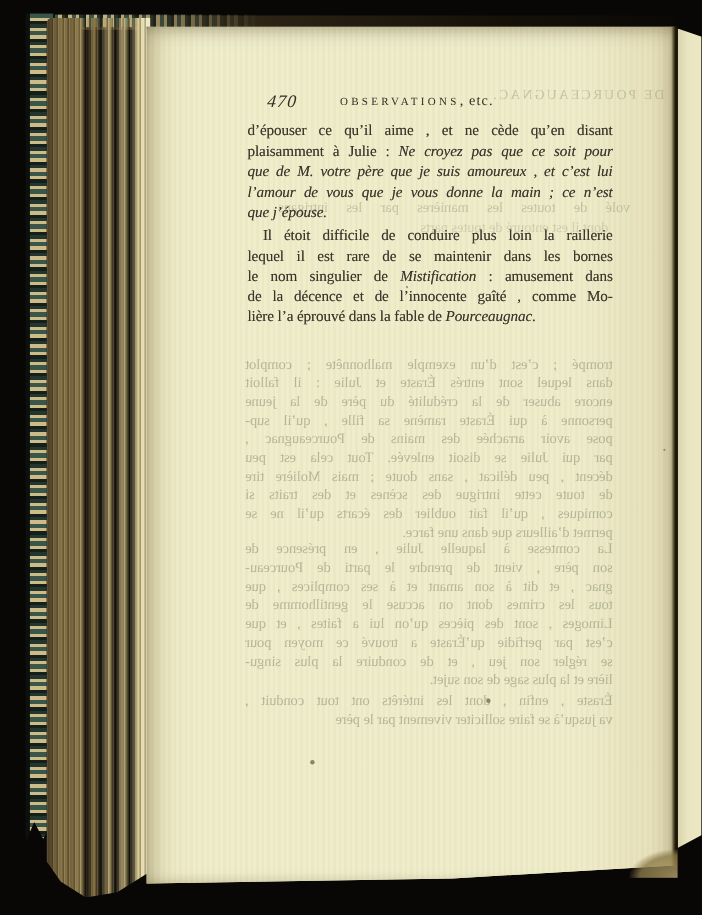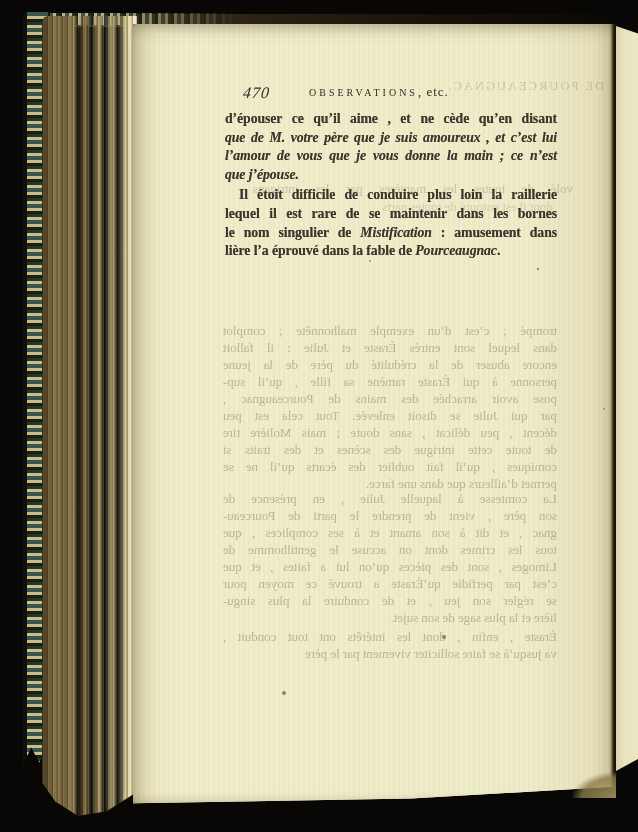--- a/index.html
+++ b/index.html
@@ -53,21 +53,21 @@
     color:#332e25;white-space:nowrap;}
   .page-num{position:absolute;left:18px;top:2px;font-style:italic;font-size:16px;
     letter-spacing:1px;transform:skewX(-6deg);}
   .head-title{position:absolute;left:84px;top:0;}
   .head-title .main{font-size:10px;letter-spacing:3px;}
   .head-title .suffix{font-size:13px;letter-spacing:1px;}
 
   .textblock{position:absolute;left:92px;top:86px;width:332px;color:#3b352c;
     font-size:13.8px;line-height:18.6px;letter-spacing:-.1px;
     text-shadow:0 0 .5px rgba(59,53,44,.55);}
-  .para{margin:0 0 2px 0;font-weight:bold;}
+  .para{margin:0 0 2px 0;}
   .para.indent .line:first-child{text-indent:14px;}
   .line{text-align:justify;text-align-last:justify;white-space:normal;}
   .line.last{text-align-last:left;}
   .it{font-style:italic;}
 
   
   .ghost{position:absolute;color:#878d70;transform:scaleX(-1);
     filter:blur(.7px);opacity:.55;font-size:13.2px;line-height:17px;
     letter-spacing:-.1px;}
   .gblock{left:90px;width:334px;}
@@ -105,28 +105,30 @@
       </span>
     </div>
 
     <div class="ghost ghost-head">SUR M. DE POURCEAUGNAC.</div>
     <div class="ghost ghost-mid1">volé de toutes les manières par les intrigans</div>
     <div class="ghost ghost-mid2">dont il est entouré de toutes parts</div>
 
     <div class="textblock">
         <div class="para">
           <div class="line"><span>d’épouser ce qu’il aime , et ne cède qu’en disant</span></div>
+          <div class="line"><span>plaisamment à Julie : </span><span class="it">Ne croyez pas que ce soit pour</span></div>
           <div class="line"><span class="it">que de M. votre père que je suis amoureux , et c’est lui</span></div>
           <div class="line"><span class="it">l’amour de vous que je vous donne la main ; ce n’est</span></div>
           <div class="line last"><span class="it">que j’épouse.</span></div>
         </div>
         <div class="para indent">
           <div class="line"><span>Il étoit difficile de conduire plus loin la raillerie</span></div>
           <div class="line"><span>lequel il est rare de se maintenir dans les bornes</span></div>
           <div class="line"><span>le nom singulier de </span><span class="it">Mistification</span><span> : amusement dans</span></div>
+          <div class="line"><span>de la décence et de l’innocente gaîté , comme Mo-</span></div>
           <div class="line last"><span>lière l’a éprouvé dans la fable de </span><span class="it">Pourceaugnac</span><span>.</span></div>
         </div>
       </div>
 
     <div class="ghost gblock gblock1">
         <div class="line">trompé ; c’est d’un exemple malhonnête ; complot</div>
         <div class="line">dans lequel sont entrés Éraste et Julie : il falloit</div>
         <div class="line">encore abuser de la crédulité du père de la jeune</div>
         <div class="line">personne à qui Éraste ramène sa fille , qu’il sup-</div>
         <div class="line">pose avoir arrachée des mains de Pourceaugnac ,</div>

